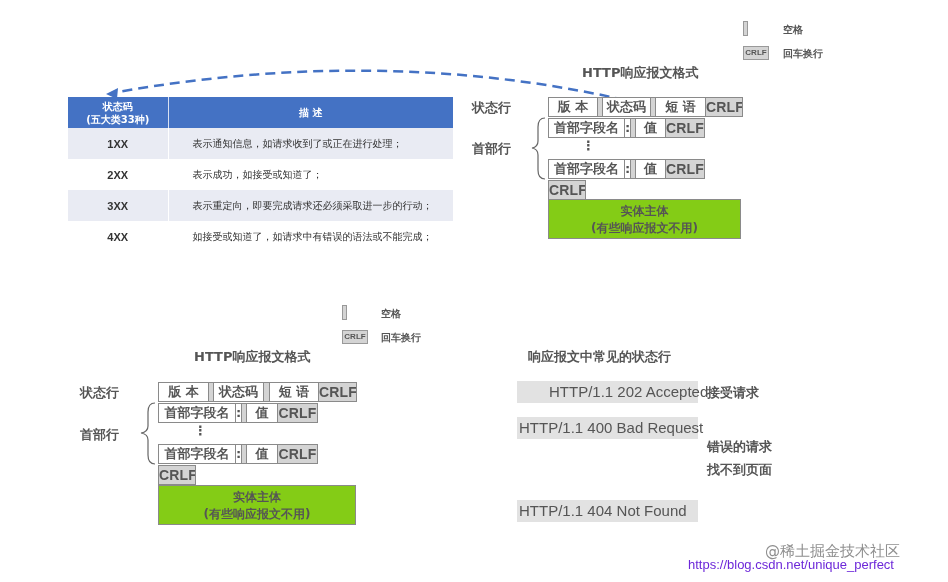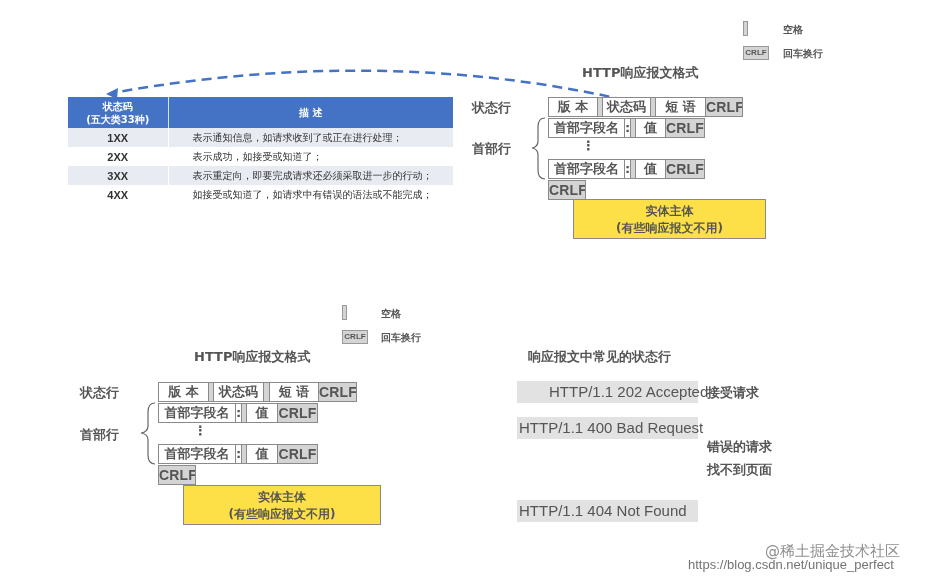--- a/index.html
+++ b/index.html
@@ -4,43 +4,43 @@
   <style>
     * { box-sizing: border-box; margin: 0; padding: 0; }
     html, body { width: 948px; height: 582px; background: #ffffff; overflow: hidden; }
     body { position: relative; font-family: "DejaVu Sans", "Liberation Sans", sans-serif; color: #444; }
     .abs { position: absolute; }
 
     
     .sc-table { position: absolute; left: 68px; top: 97px; width: 385px; border-collapse: collapse; font-size: 10px; }
     .sc-table th { background: #4472c4; color: #fff; font-weight: bold; height: 31px; line-height: 13px; font-size: 10px; }
     .sc-table th.c1 { width: 100px; border-right: 1px solid #d9e1f2; }
-    .sc-table td { height: 19px; padding: 0; color: #333; }
+    .sc-table td { height: 31px; padding: 0; color: #333; }
     .sc-table td.code { text-align: center; font-weight: bold; font-family: "Liberation Sans", sans-serif; font-size: 11px; border-right: 1px solid #ffffff; }
     .sc-table td.desc { padding-left: 24px; font-size: 10px; }
     .sc-table tr.odd td { background: #e9ebf3; }
     .sc-table tr.even td { background: #ffffff; }
 
     
     .diag-title { position: absolute; font-weight: bold; font-size: 13px; color: #555; white-space: nowrap; }
     .row-label { position: absolute; font-weight: bold; font-size: 13px; color: #555; white-space: nowrap; }
     .seg { position: absolute; height: 20px; border: 1px solid #8a8a8a; background: #fff; font-weight: bold; font-size: 13px; color: #555; text-align: center; line-height: 18px; white-space: nowrap; overflow: hidden; }
     .seg.sp { background: #d4d4d4; }
     .seg.crlf { background: #d4d4d4; font-family: "Liberation Sans", sans-serif; font-size: 14px; letter-spacing: 0.2px; }
-    .body-box { position: absolute; border: 1px solid #8a8a8a; background: #fde047; text-align: center; font-weight: bold; font-size: 12px; color: #555; line-height: 17px; padding-top: 3px; margin-left: 25px; }
+    .body-box { position: absolute; border: 1px solid #8a8a8a; background: #84cc16; text-align: center; font-weight: bold; font-size: 12px; color: #555; line-height: 17px; padding-top: 3px; }
     .vdots { position: absolute; font-weight: bold; font-size: 13px; color: #555; line-height: 5px; width: 6px; text-align: center; }
 
     .legend-swatch-sp { position: absolute; width: 5px; height: 15px; background: #d4d4d4; border: 1px solid #999; }
     .legend-swatch-crlf { position: absolute; width: 26px; height: 14px; background: #d4d4d4; border: 1px solid #999; font-size: 8px; font-family: "Liberation Sans", sans-serif; font-weight: bold; color: #555; text-align: center; line-height: 12px; }
     .legend-label { position: absolute; font-size: 10px; font-weight: bold; color: #555; white-space: nowrap; }
 
     .status-bar { position: absolute; left: 517px; width: 181px; height: 22px; background: #e2e2e2; font-family: "Liberation Sans", sans-serif; font-size: 15px; color: #555; line-height: 22px; padding-left: 2px; white-space: nowrap; }
     .status-meaning { position: absolute; left: 707px; font-size: 13px; font-weight: bold; color: #555; white-space: nowrap; }
 
-    .watermark-url { position: absolute; left: 688px; top: 557px; font-family: "Liberation Sans", sans-serif; font-size: 13px; color: #737373; white-space: nowrap; }
+    .watermark-url { position: absolute; left: 688px; top: 557px; font-family: "Liberation Sans", sans-serif; font-size: 13px; color: #6d28d9; white-space: nowrap; }
     .watermark-brand { position: absolute; left: 765px; top: 542px; font-size: 15px; color: #8f8f8f; white-space: nowrap; }
   </style>
 </head>
 <body>
 
 <svg class="abs" style="left:0;top:0;" width="948" height="582">
   <path d="M 625 100 Q 380 45 112 93" fill="none" stroke="#4472c4" stroke-width="2.5" stroke-dasharray="10 6"></path>
   <polygon points="106,94 118,88 117,99" fill="#4472c4"></polygon>
 </svg>
 

